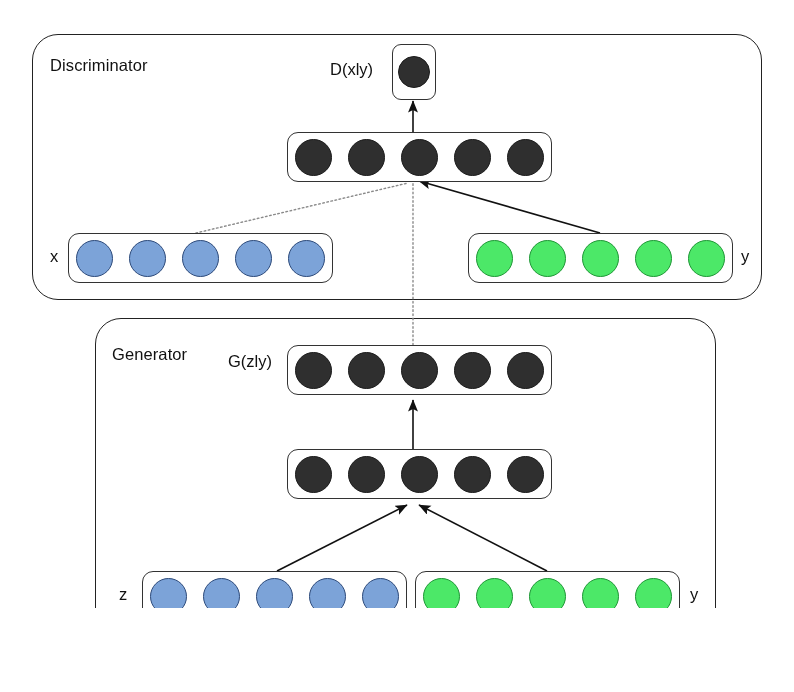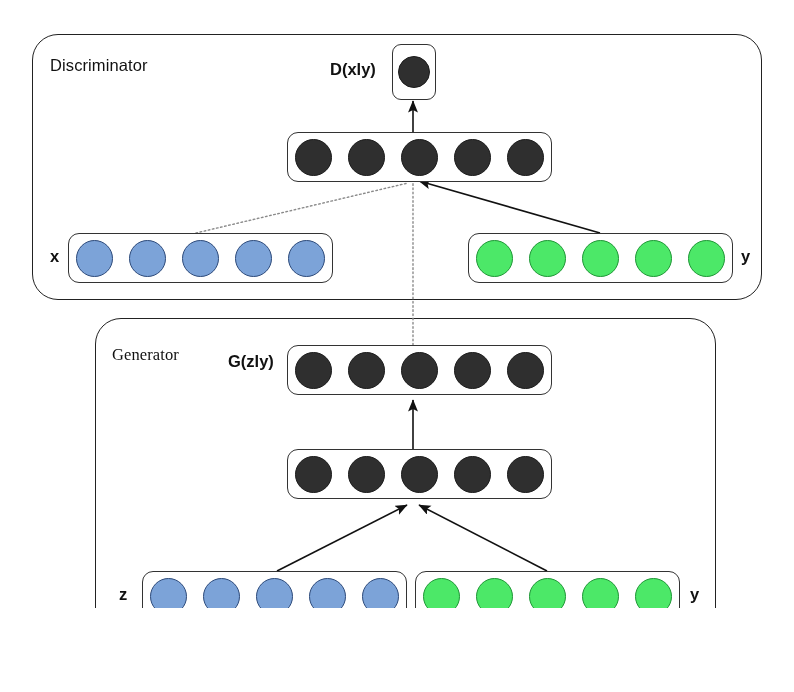--- a/index.html
+++ b/index.html
@@ -86,21 +86,20 @@
   .node.green {
     background: #4ce868;
     border: 1.2px solid #1f9636;
   }
   
   .tag {
     position: absolute;
     font-size: 16.5px;
     color: #111111;
     white-space: nowrap;
-    font-weight: bold;
   }
 </style>
 </head>
 <body>
 
 <div id="canvas">
 
   <div class="module" style="left:32px; top:34px; width:730px; height:266px;"></div>
 
   <div class="module" style="left:95px; top:318px; width:621px; height:342px;"></div>
@@ -156,21 +155,21 @@
   <div class="layer-box" style="left:468px; top:233px; width:265px; height:50px;">
     <span class="node green" style="width:37px; height:37px;"></span>
     <span class="node green" style="width:37px; height:37px;"></span>
     <span class="node green" style="width:37px; height:37px;"></span>
     <span class="node green" style="width:37px; height:37px;"></span>
     <span class="node green" style="width:37px; height:37px;"></span>
   </div>
 
   <div class="tag" style="left:741px; top:247px;">y</div>
 
-  <div class="module-title" style="left:112px; top:345px;font-family:Liberation Serif, serif;">Generator</div>
+  <div class="module-title" style="left:112px; top:345px;">Generator</div>
 
   <div class="tag" style="left:228px; top:352px;">G(zly)</div>
 
   <div class="layer-box" style="left:287px; top:345px; width:265px; height:50px;">
     <span class="node dark" style="width:37px; height:37px;"></span>
     <span class="node dark" style="width:37px; height:37px;"></span>
     <span class="node dark" style="width:37px; height:37px;"></span>
     <span class="node dark" style="width:37px; height:37px;"></span>
     <span class="node dark" style="width:37px; height:37px;"></span>
   </div>

